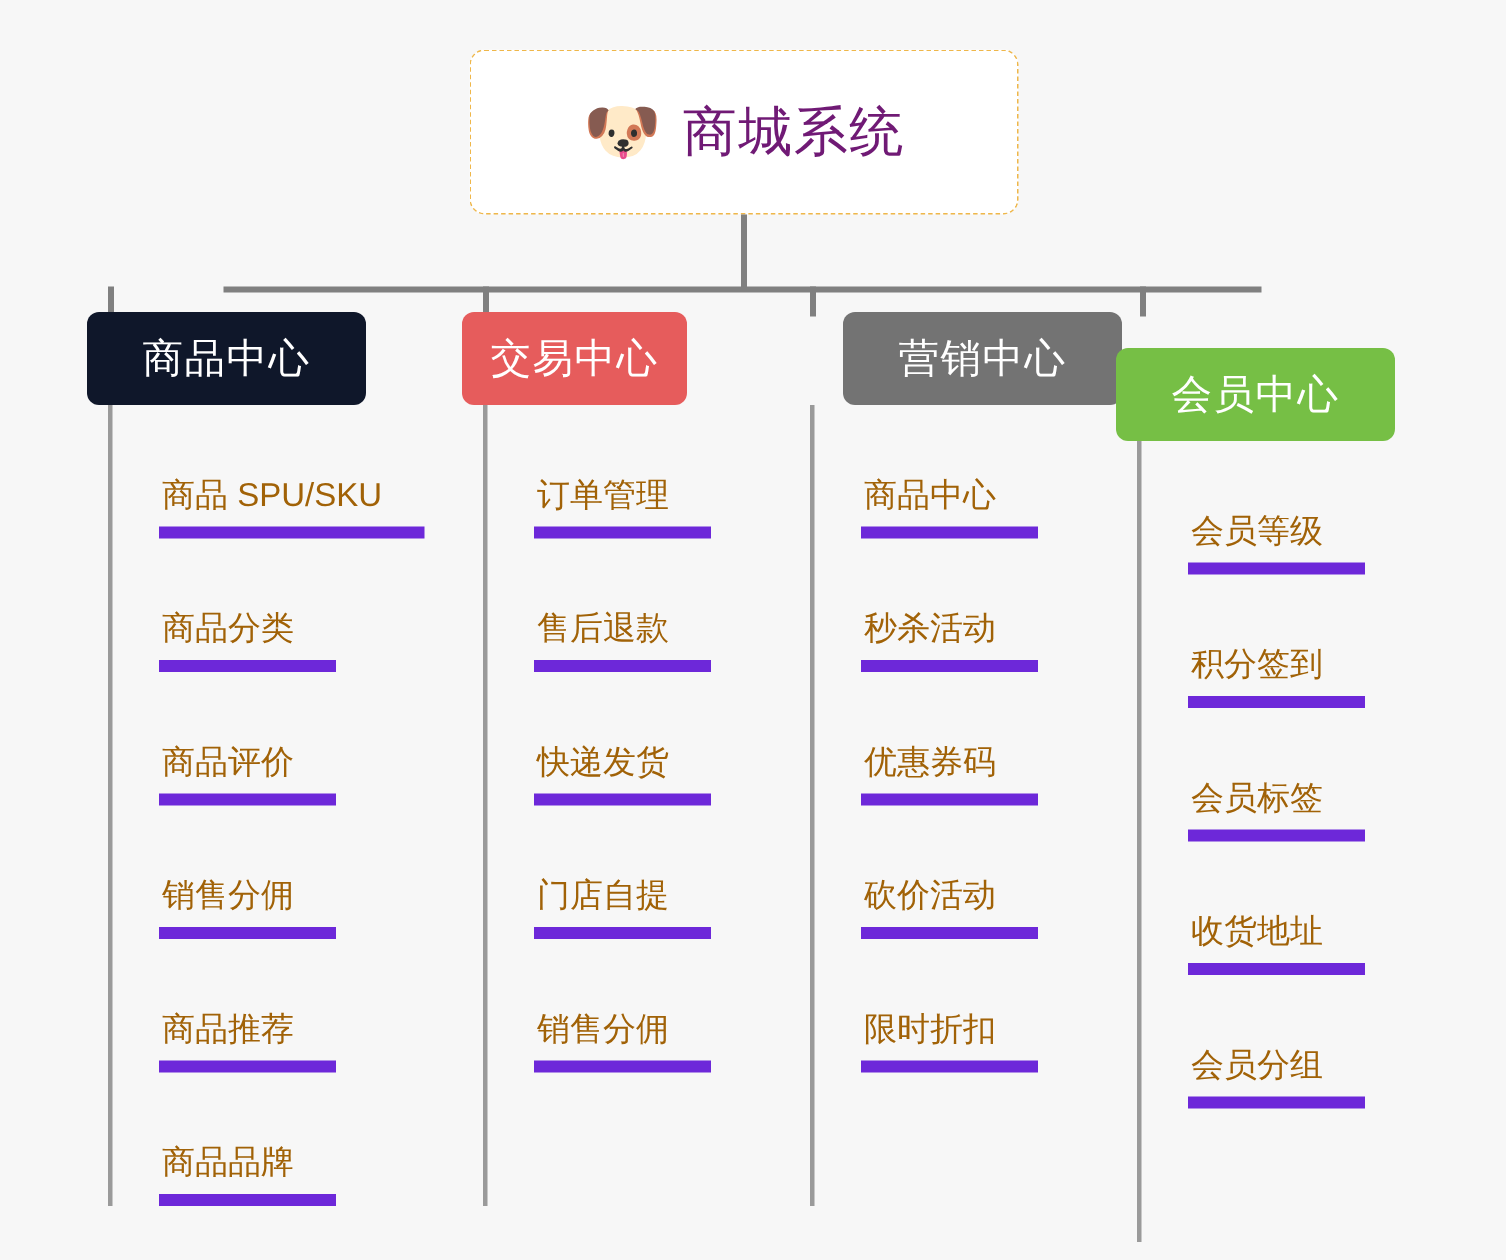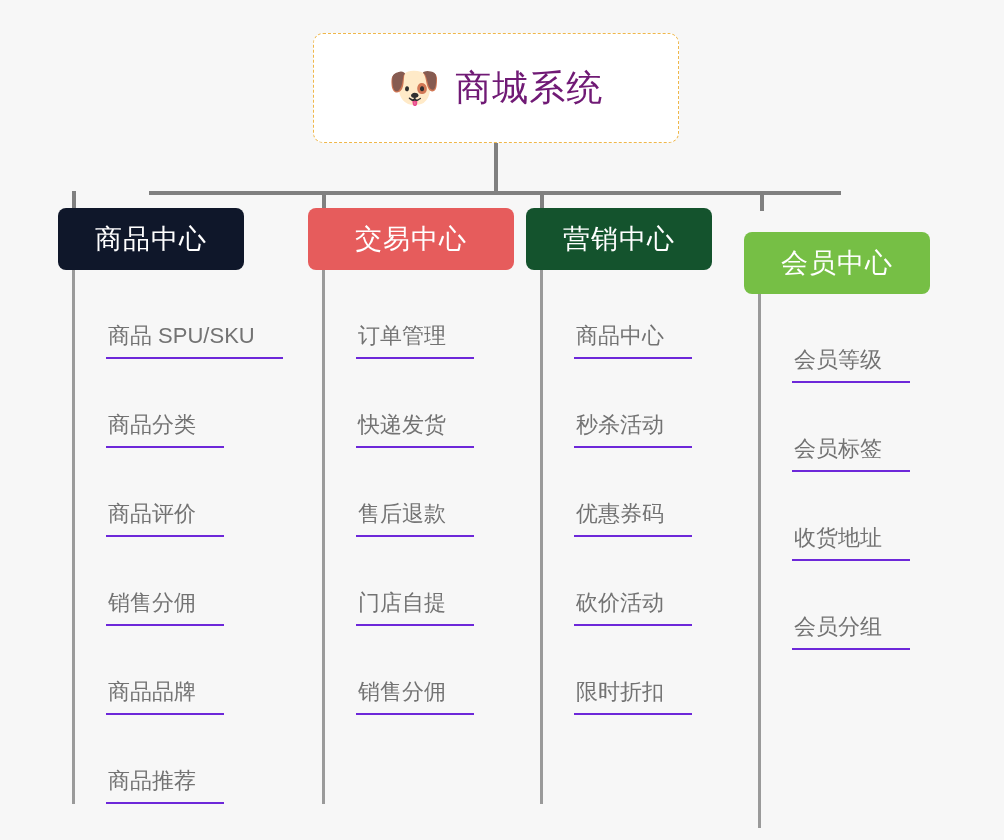--- a/index.html
+++ b/index.html
@@ -104,24 +104,24 @@
   .leaf {
     position: relative;
     height: 89px;
     box-sizing: border-box;
     display: flex;
     align-items: flex-end;
     padding-left: 34px;
   }
   .leaf-label {
     font-size: 22px;
-    color: #737373;
+    color: #a16207;
     white-space: nowrap;
     padding-bottom: 6px;
-    border-bottom: 2px solid #6d28d9;
+    border-bottom: 8px solid #6d28d9;
     margin-left: 0;
     padding-left: 2px;
     padding-right: 28px;
     display: inline-block;
   }
 </style>
 </head>
 <body>
 
 <div id="mindmap">
@@ -153,52 +153,52 @@
           <div class="leaf">
             <span class="leaf-label">商品分类</span>
           </div>
           <div class="leaf">
             <span class="leaf-label">商品评价</span>
           </div>
           <div class="leaf">
             <span class="leaf-label">销售分佣</span>
           </div>
           <div class="leaf">
+            <span class="leaf-label">商品推荐</span>
+          </div>
+          <div class="leaf">
             <span class="leaf-label">商品品牌</span>
           </div>
-          <div class="leaf">
-            <span class="leaf-label">商品推荐</span>
-          </div>
         </div>
       </div>
       <div class="branch" style="left: 308px; width: 186px;">
-        <div class="branch-head" style="background: rgb(230, 92, 92); width: 206px;">
+        <div class="branch-head" style="background: rgb(230, 92, 92); width: 150px;">
           <span>交易中心</span>
         </div>
         <div class="branch-children">
           <div class="spine" style="height: 534px;"></div>
           <div class="leaf">
             <span class="leaf-label">订单管理</span>
           </div>
           <div class="leaf">
+            <span class="leaf-label">售后退款</span>
+          </div>
+          <div class="leaf">
             <span class="leaf-label">快递发货</span>
           </div>
           <div class="leaf">
-            <span class="leaf-label">售后退款</span>
-          </div>
-          <div class="leaf">
             <span class="leaf-label">门店自提</span>
           </div>
           <div class="leaf">
             <span class="leaf-label">销售分佣</span>
           </div>
         </div>
       </div>
       <div class="branch" style="left: 526px; width: 186px;">
-        <div class="branch-head" style="background: #14532d; width: 186px;">
+        <div class="branch-head" style="background: #737373; width: 186px; margin-left: 36px;">
           <span>营销中心</span>
         </div>
         <div class="branch-children">
           <div class="spine" style="height: 534px;"></div>
           <div class="leaf">
             <span class="leaf-label">商品中心</span>
           </div>
           <div class="leaf">
             <span class="leaf-label">秒杀活动</span>
           </div>
@@ -216,20 +216,23 @@
       <div class="branch" style="left: 744px; width: 186px; margin-top: 24px;">
         <div class="branch-head" style="background: rgb(118, 191, 69); width: 186px;">
           <span>会员中心</span>
         </div>
         <div class="branch-children">
           <div class="spine" style="height: 534px;"></div>
           <div class="leaf">
             <span class="leaf-label">会员等级</span>
           </div>
           <div class="leaf">
+            <span class="leaf-label">积分签到</span>
+          </div>
+          <div class="leaf">
             <span class="leaf-label">会员标签</span>
           </div>
           <div class="leaf">
             <span class="leaf-label">收货地址</span>
           </div>
           <div class="leaf">
             <span class="leaf-label">会员分组</span>
           </div>
         </div>
       </div>

